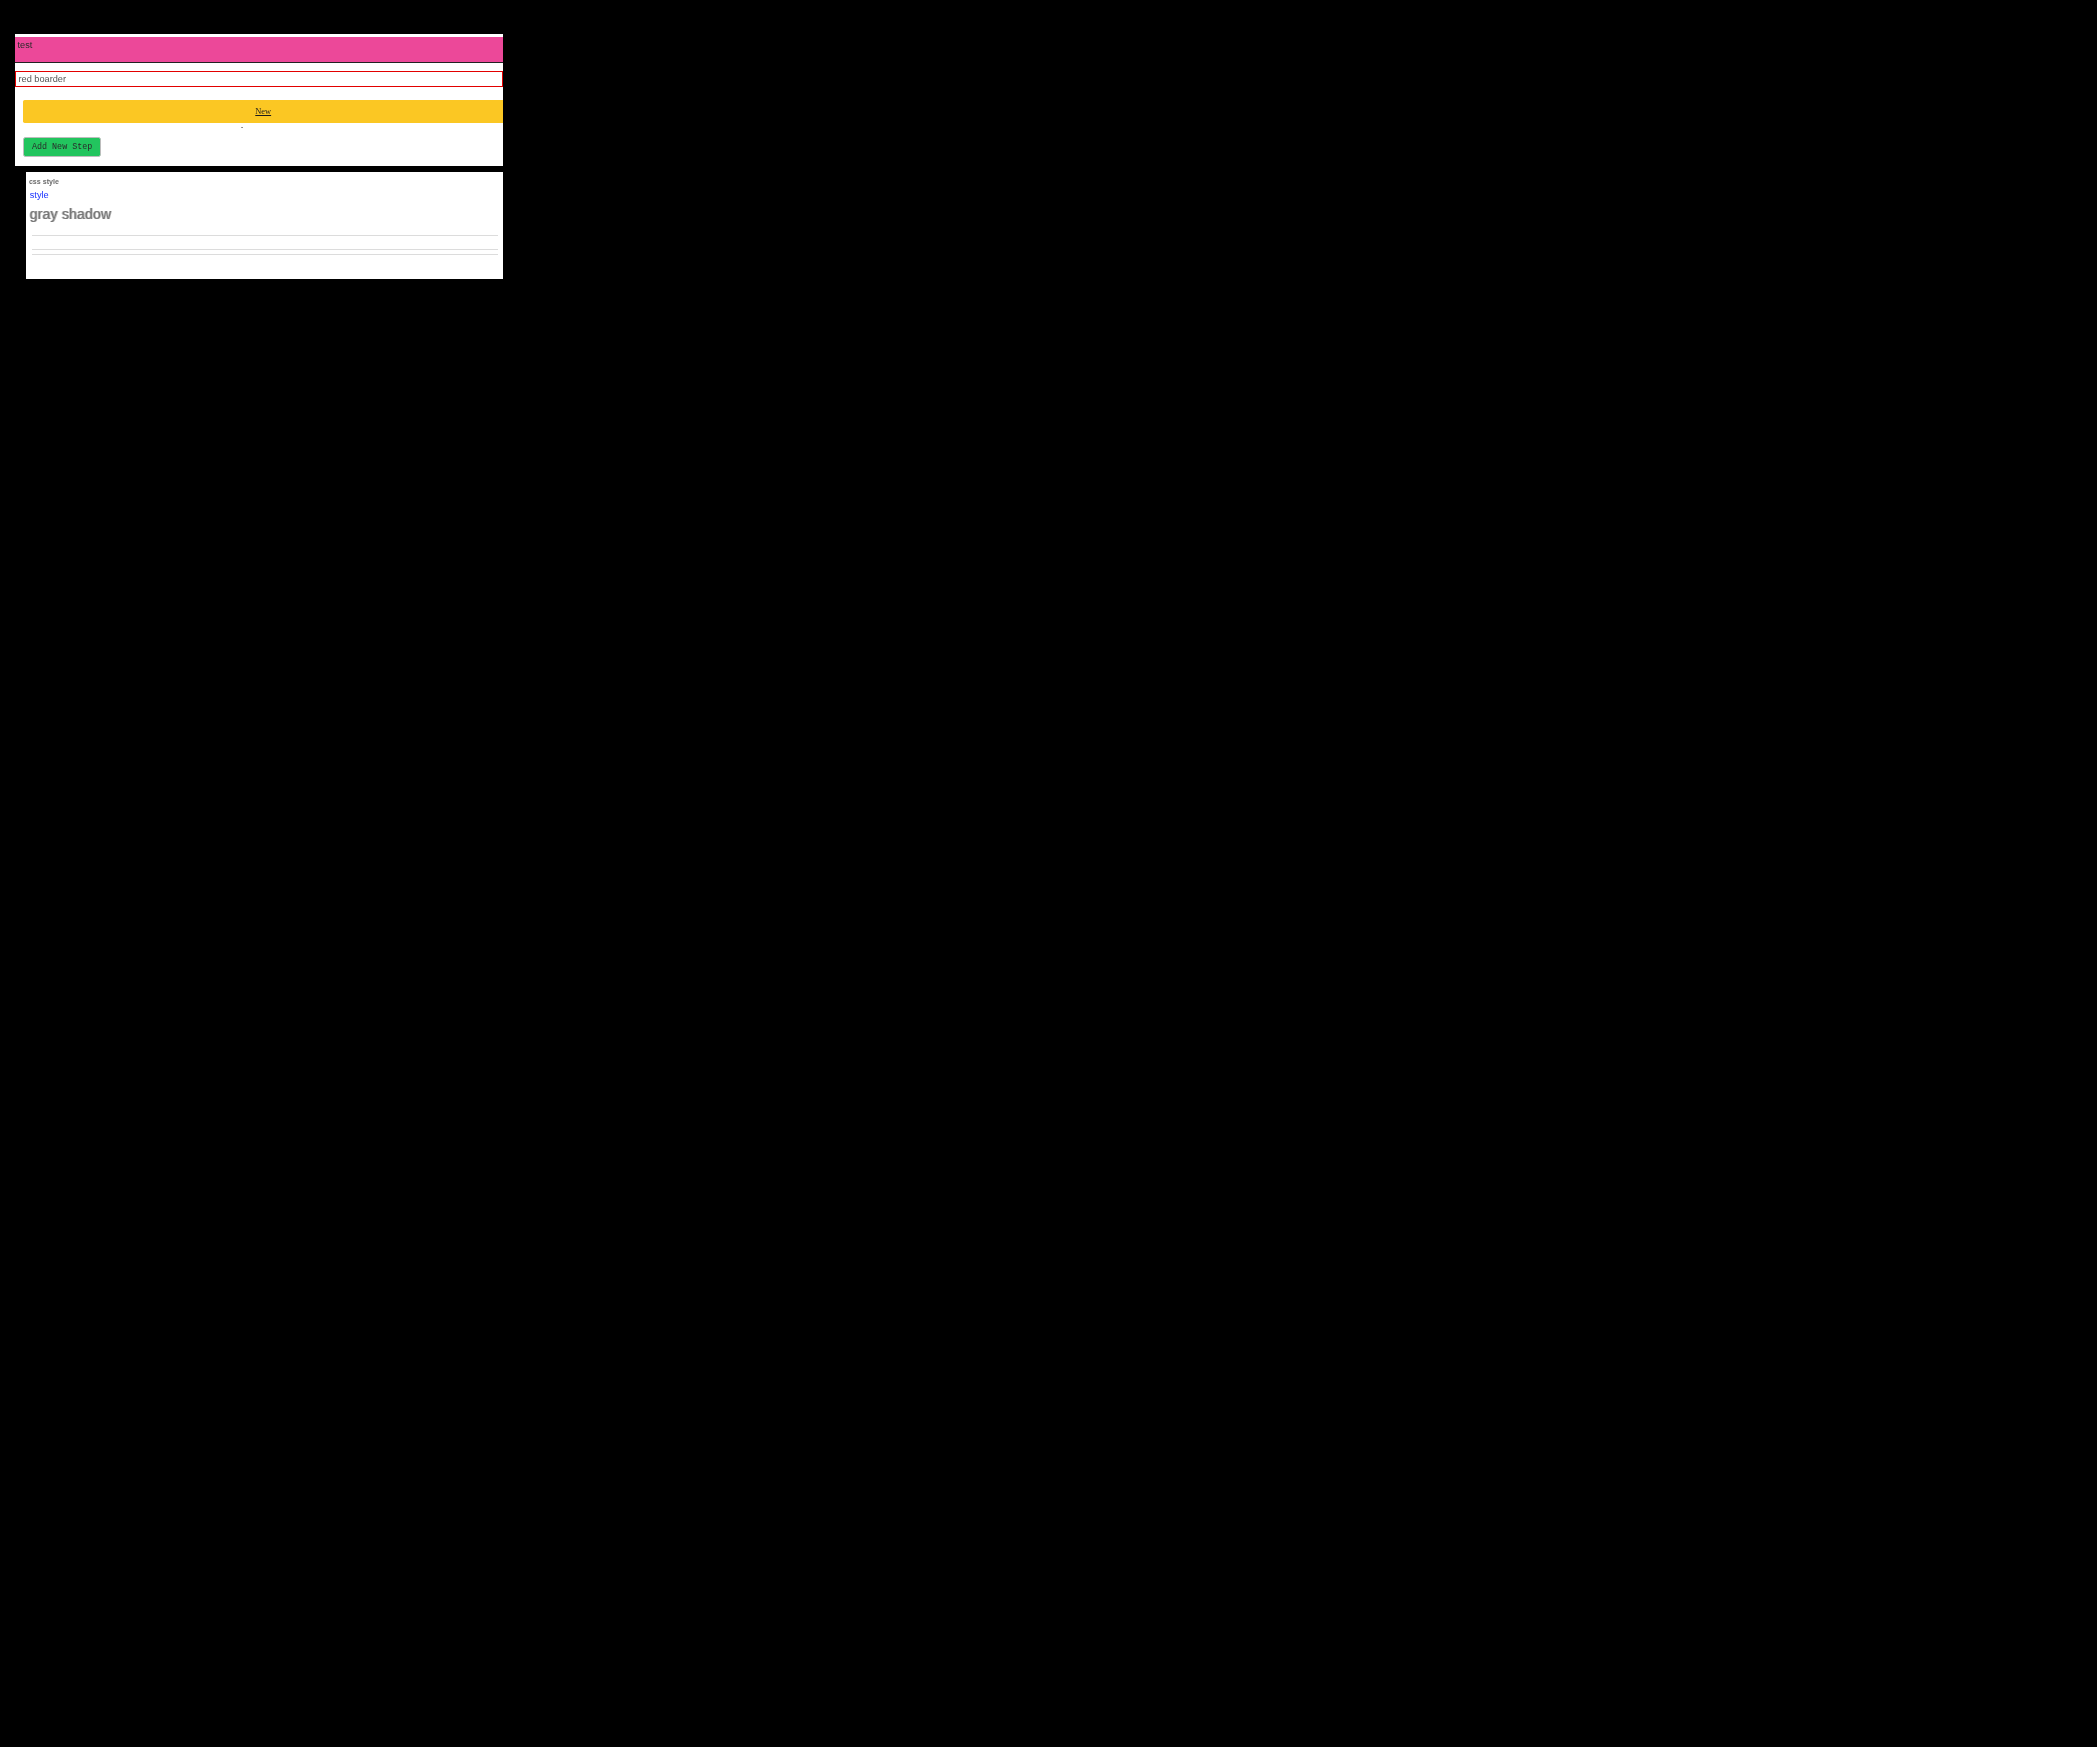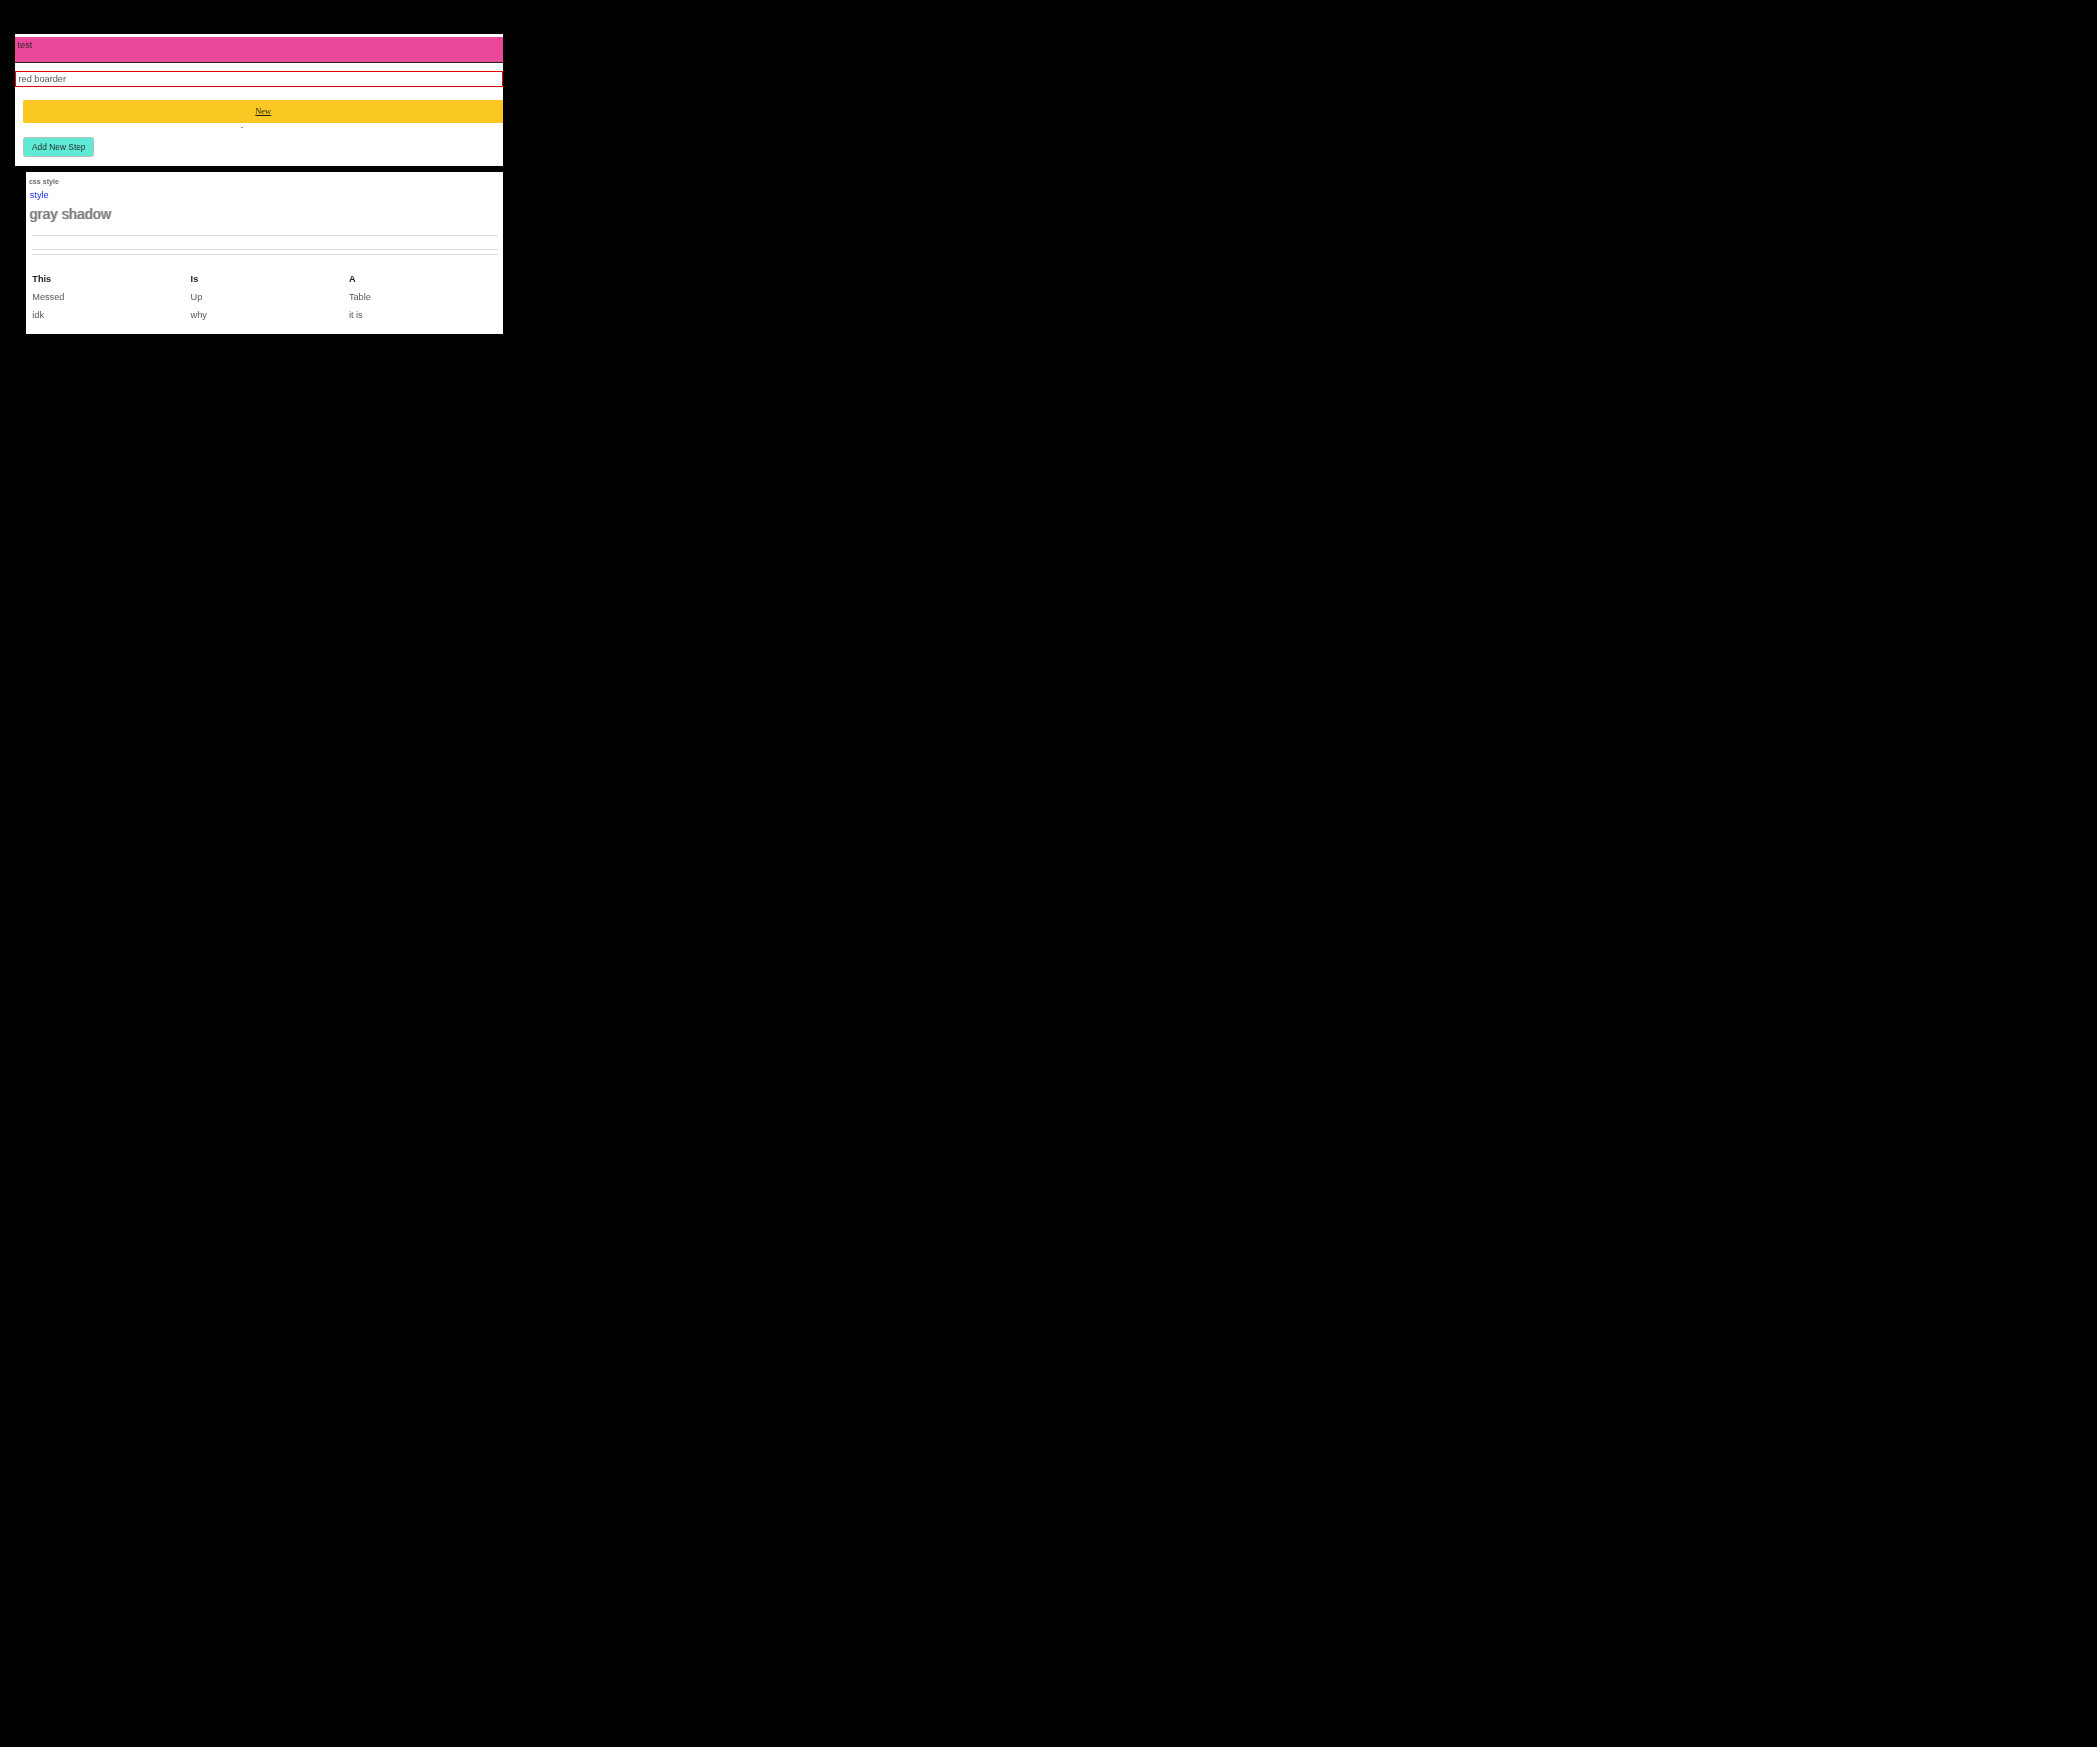--- a/index.html
+++ b/index.html
@@ -64,27 +64,27 @@
     font-size: 9.2px;
     color: #000;
     text-align: center;
     margin-left: -34px;
     line-height: 3.4px;
     padding-top: 0.8px;
   }
 
   .add-step-btn {
     margin: 9.2px 0 0 8.4px;
-    background: #5eead4;
+    background: #22c55e;
     border: 0.4px solid #bdbdbd;
     border-radius: 2.5px;
     padding: 4.2px 7.6px;
     font-size: 8.4px;
     color: #2a2a2a;
-    font-family: Liberation Sans, sans-serif;
+    font-family: Liberation Mono, monospace;
     cursor: pointer;
   }
 
   
   .gap {
     height: 5.9px;
     background: #000;
     margin-left: 15px;
   }
 
@@ -181,37 +181,16 @@
     <div class="gray-shadow-text">gray shadow</div>
 
     <div class="hr-zone">
       <hr>
       <div class="hr-gap-big"></div>
       <hr>
       <div class="hr-gap-small"></div>
       <hr>
     </div>
 
-    <table class="demo">
-      <thead>
-        <tr>
-          <th>This</th>
-          <th>Is</th>
-          <th>A</th>
-        </tr>
-      </thead>
-      <tbody>
-        <tr>
-          <td>Messed</td>
-          <td>Up</td>
-          <td>Table</td>
-        </tr>
-        <tr>
-          <td>idk</td>
-          <td>why</td>
-          <td>it is</td>
-        </tr>
-      </tbody>
-    </table>
   </div>
 
 </div>
 
 
 </body></html>

